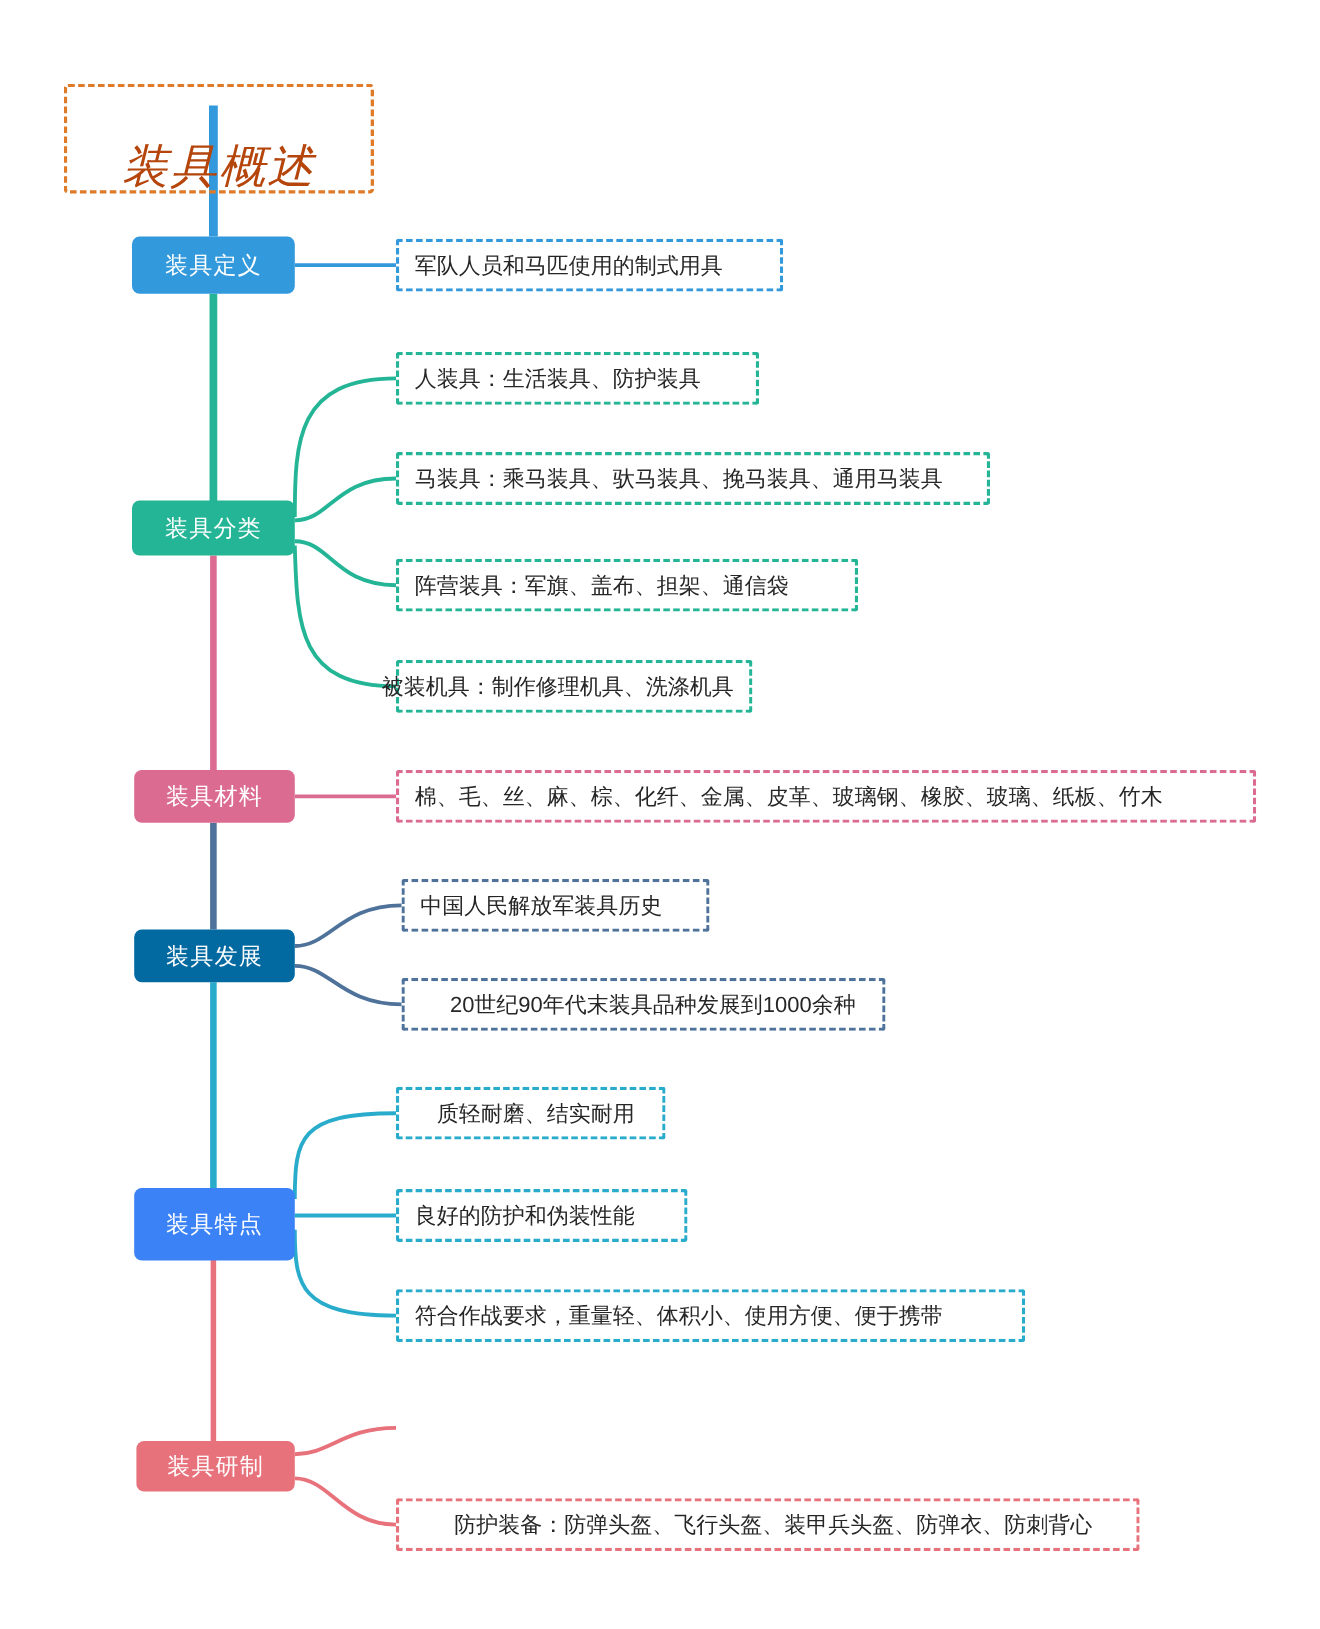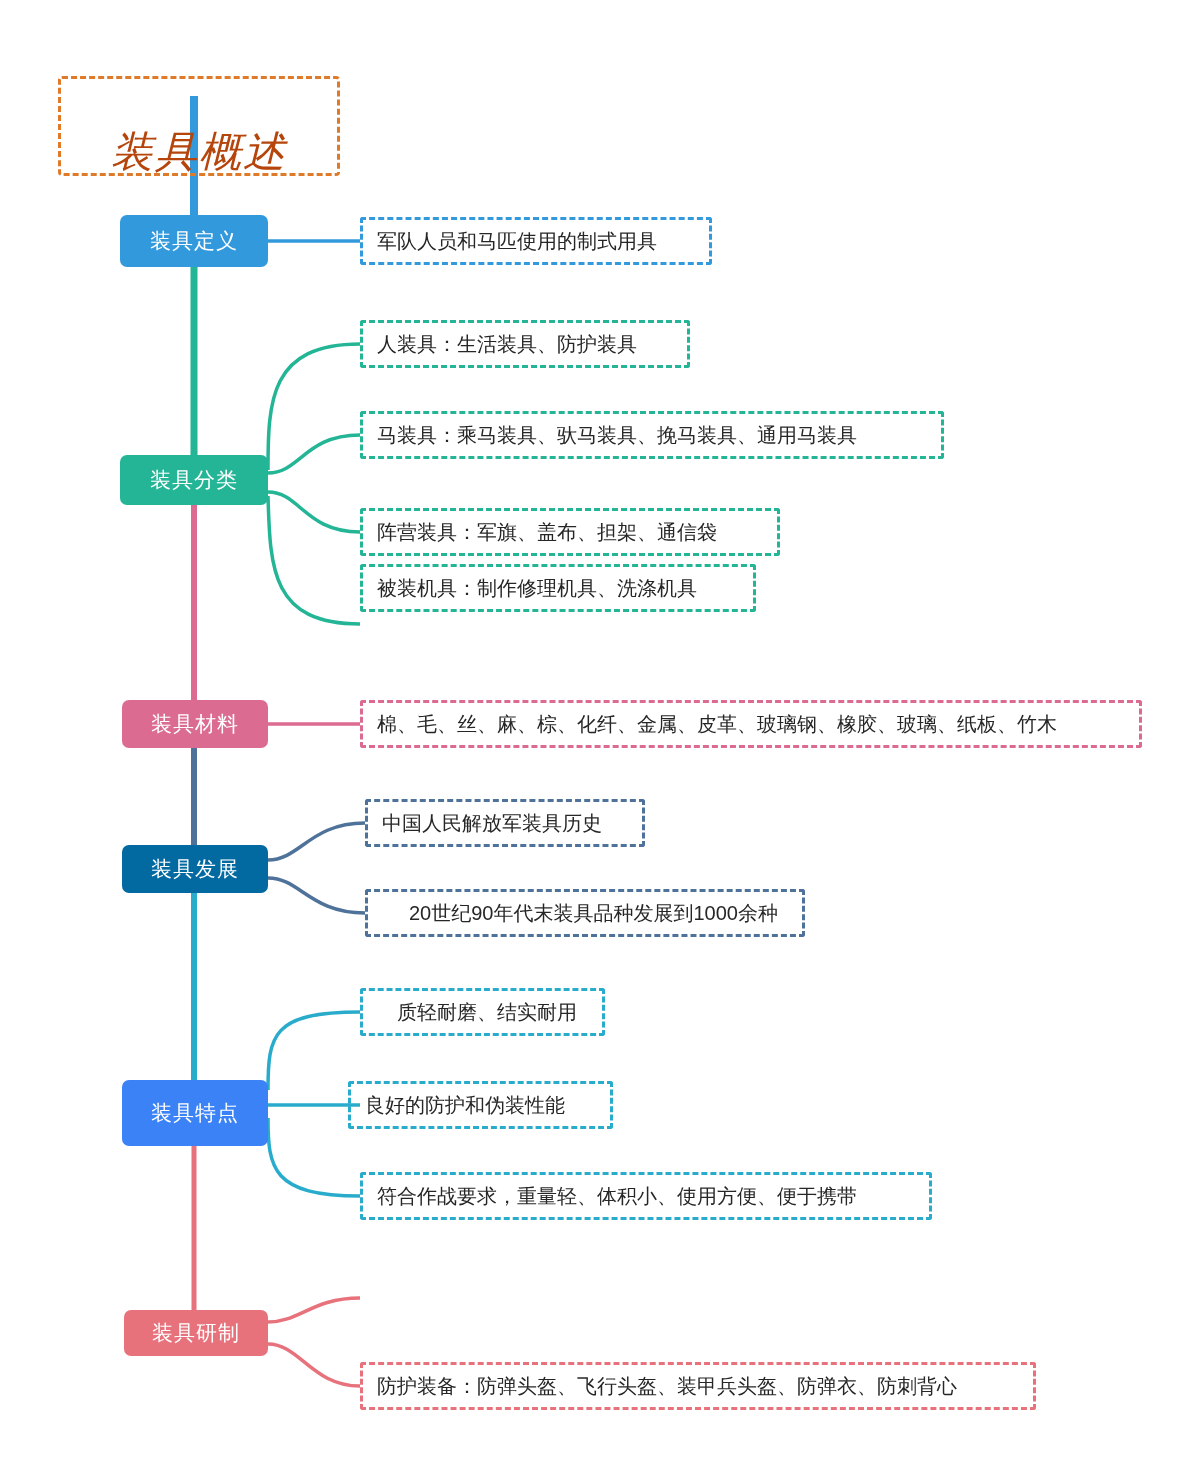--- a/index.html
+++ b/index.html
@@ -147,48 +147,48 @@
     <span>装具研制</span>
   </div>
 
   <div class="leaf-node" style="left:360px; top:217px; width:352px; height:48px; border-color:#3399DD;">
     <span class="leaf-label">军队人员和马匹使用的制式用具</span>
   </div>
 
   <div class="leaf-node" style="left:360px; top:320px; width:330px; height:48px; border-color:#23B595;align-items:center;">
     <span class="leaf-label">人装具：生活装具、防护装具</span>
   </div>
-  <div class="leaf-node" style="left:360px; top:411px; width:584px; height:48px; border-color:#23B595;">
+  <div class="leaf-node" style="left:360px; top:411px; width:540px; height:48px; border-color:#23B595;">
     <span class="leaf-label">马装具：乘马装具、驮马装具、挽马装具、通用马装具</span>
   </div>
   <div class="leaf-node" style="left:360px; top:508px; width:420px; height:48px; border-color:#23B595;">
     <span class="leaf-label">阵营装具：军旗、盖布、担架、通信袋</span>
   </div>
-  <div class="leaf-node" style="left:360px; top:564px; width:396px; height:48px; border-color:#23B595;">
+  <div class="leaf-node" style="left:360px; top:600px; width:324px; height:48px; border-color:#23B595;justify-content:flex-end;">
     <span class="leaf-label">被装机具：制作修理机具、洗涤机具</span>
   </div>
 
   <div class="leaf-node" style="left:360px; top:700px; width:782px; height:48px; border-color:#DB6B91;">
     <span class="leaf-label">棉、毛、丝、麻、棕、化纤、金属、皮革、玻璃钢、橡胶、玻璃、纸板、竹木</span>
   </div>
 
   <div class="leaf-node" style="left:365px; top:799px; width:280px; height:48px; border-color:#4E729A;">
     <span class="leaf-label">中国人民解放军装具历史</span>
   </div>
   <div class="leaf-node" style="left:365px; top:889px; width:440px; height:48px; border-color:#4E729A;padding-left:27px;">
     <span class="leaf-label">20世纪90年代末装具品种发展到1000余种</span>
   </div>
 
   <div class="leaf-node" style="left:360px; top:988px; width:245px; height:48px; border-color:#29ACCB;padding-left:20px;">
     <span class="leaf-label">质轻耐磨、结实耐用</span>
   </div>
-  <div class="leaf-node" style="left:348px; top:1081px; width:265px; height:48px; border-color:#29ACCB;">
+  <div class="leaf-node" style="left:360px; top:1081px; width:265px; height:48px; border-color:#29ACCB;">
     <span class="leaf-label">良好的防护和伪装性能</span>
   </div>
   <div class="leaf-node" style="left:360px; top:1172px; width:572px; height:48px; border-color:#29ACCB;">
     <span class="leaf-label">符合作战要求，重量轻、体积小、使用方便、便于携带</span>
   </div>
 
-  <div class="leaf-node" style="left:360px; top:1362px; width:676px; height:48px; border-color:#E8727C;">
+  <div class="leaf-node" style="left:360px; top:1362px; width:676px; height:48px; border-color:#E8727C;padding-left:36px;">
     <span class="leaf-label">防护装备：防弹头盔、飞行头盔、装甲兵头盔、防弹衣、防刺背心</span>
   </div>
 
 </div>
 
 </body></html>

